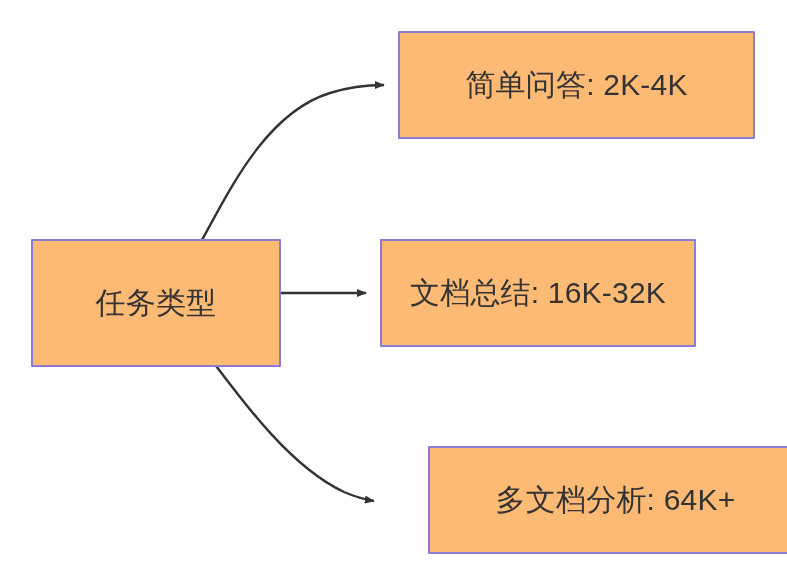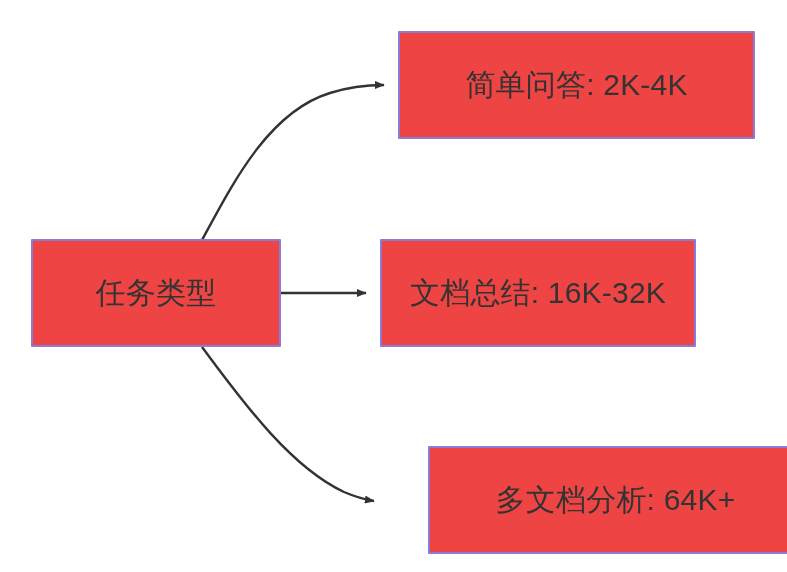--- a/index.html
+++ b/index.html
@@ -28,39 +28,39 @@
     left: 0;
     top: 0;
     width: 787px;
     height: 572px;
     pointer-events: none;
   }
 
   .node {
     position: absolute;
     box-sizing: border-box;
-    background: #ef4444;
+    background: #fdba74;
     border: 2px solid #8a7bd6;
     border-radius: 1px;
     display: flex;
     align-items: center;
     justify-content: center;
   }
 
   .node-label {
     color: #333333;
     font-size: 30px;
     line-height: 1.2;
     letter-spacing: 0.2px;
     white-space: nowrap;
     text-align: center;
   }
 
   
-  #node-root        { left: 31px;  top: 239px; width: 250px; height: 108px; }
+  #node-root        { left: 31px;  top: 239px; width: 250px; height: 128px; }
   #node-simple-qa   { left: 398px; top: 31px;  width: 357px; height: 108px; }
   #node-doc-summary { left: 380px; top: 239px; width: 316px; height: 108px; }
   #node-multi-doc   { left: 388px; top: 446px; width: 375px; height: 108px; margin-left: 40px; }
 </style>
 </head>
 <body>
 
 <div id="diagram-canvas">
 
   <svg id="edge-layer" viewBox="0 0 787 572" width="787" height="572" xmlns="http://www.w3.org/2000/svg">

